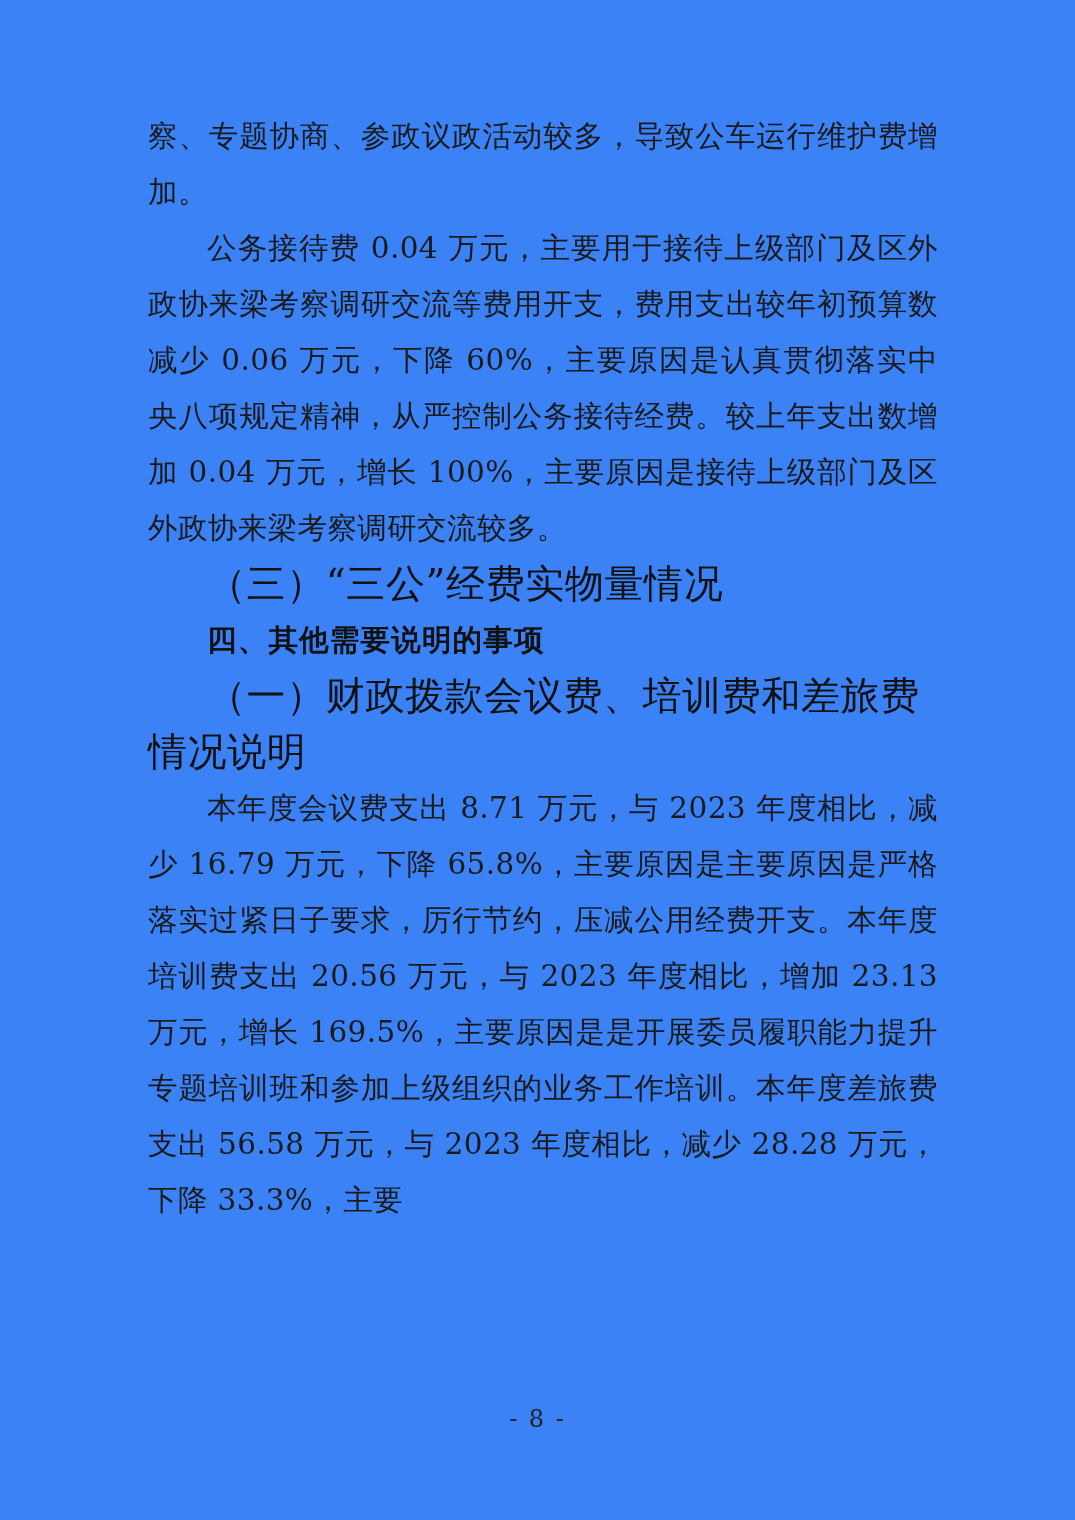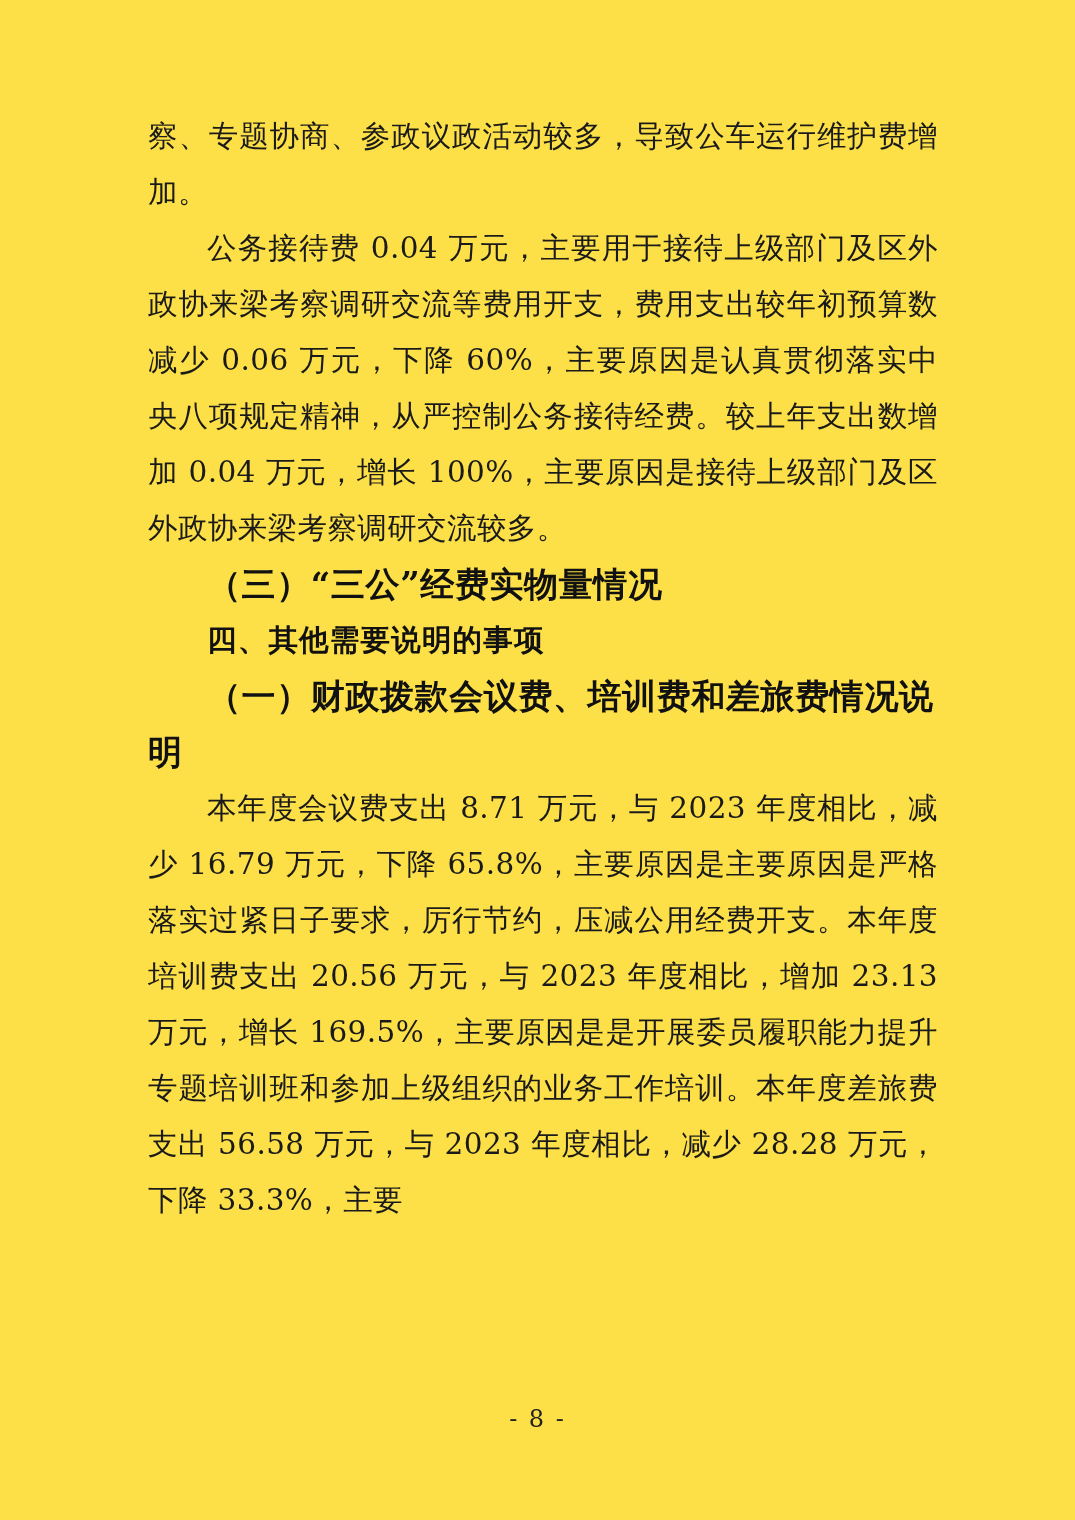--- a/index.html
+++ b/index.html
@@ -4,21 +4,21 @@
 <style>
   html, body {
     margin: 0;
     padding: 0;
     background: #ffffff;
   }
   .page {
     position: relative;
     width: 1075px;
     height: 1520px;
-    background: #fde047;
+    background: #3b82f6;
     margin: 0 auto;
     box-sizing: border-box;
     overflow: hidden;
   }
   .content {
     position: absolute;
     left: 148px;
     top: 108px;
     width: 790px;
   }
@@ -32,22 +32,22 @@
     letter-spacing: 0.4px;
     margin: 0;
     text-indent: 0;
     word-break: break-all;
   }
   .para.indent {
     text-indent: 59px;
   }
   .heading {
     font-family: "DejaVu Serif", "Liberation Serif", serif;
-    font-weight: bold;
-    font-size: 34px;
+    font-weight: normal;
+    font-size: 39px;
     line-height: 56px;
     color: #111111;
     margin: 0;
     text-indent: 59px;
     letter-spacing: 0.6px;
   }
   .heading-major {
     font-family: Liberation Serif, serif;
     font-weight: bold;
     font-size: 29.5px;

